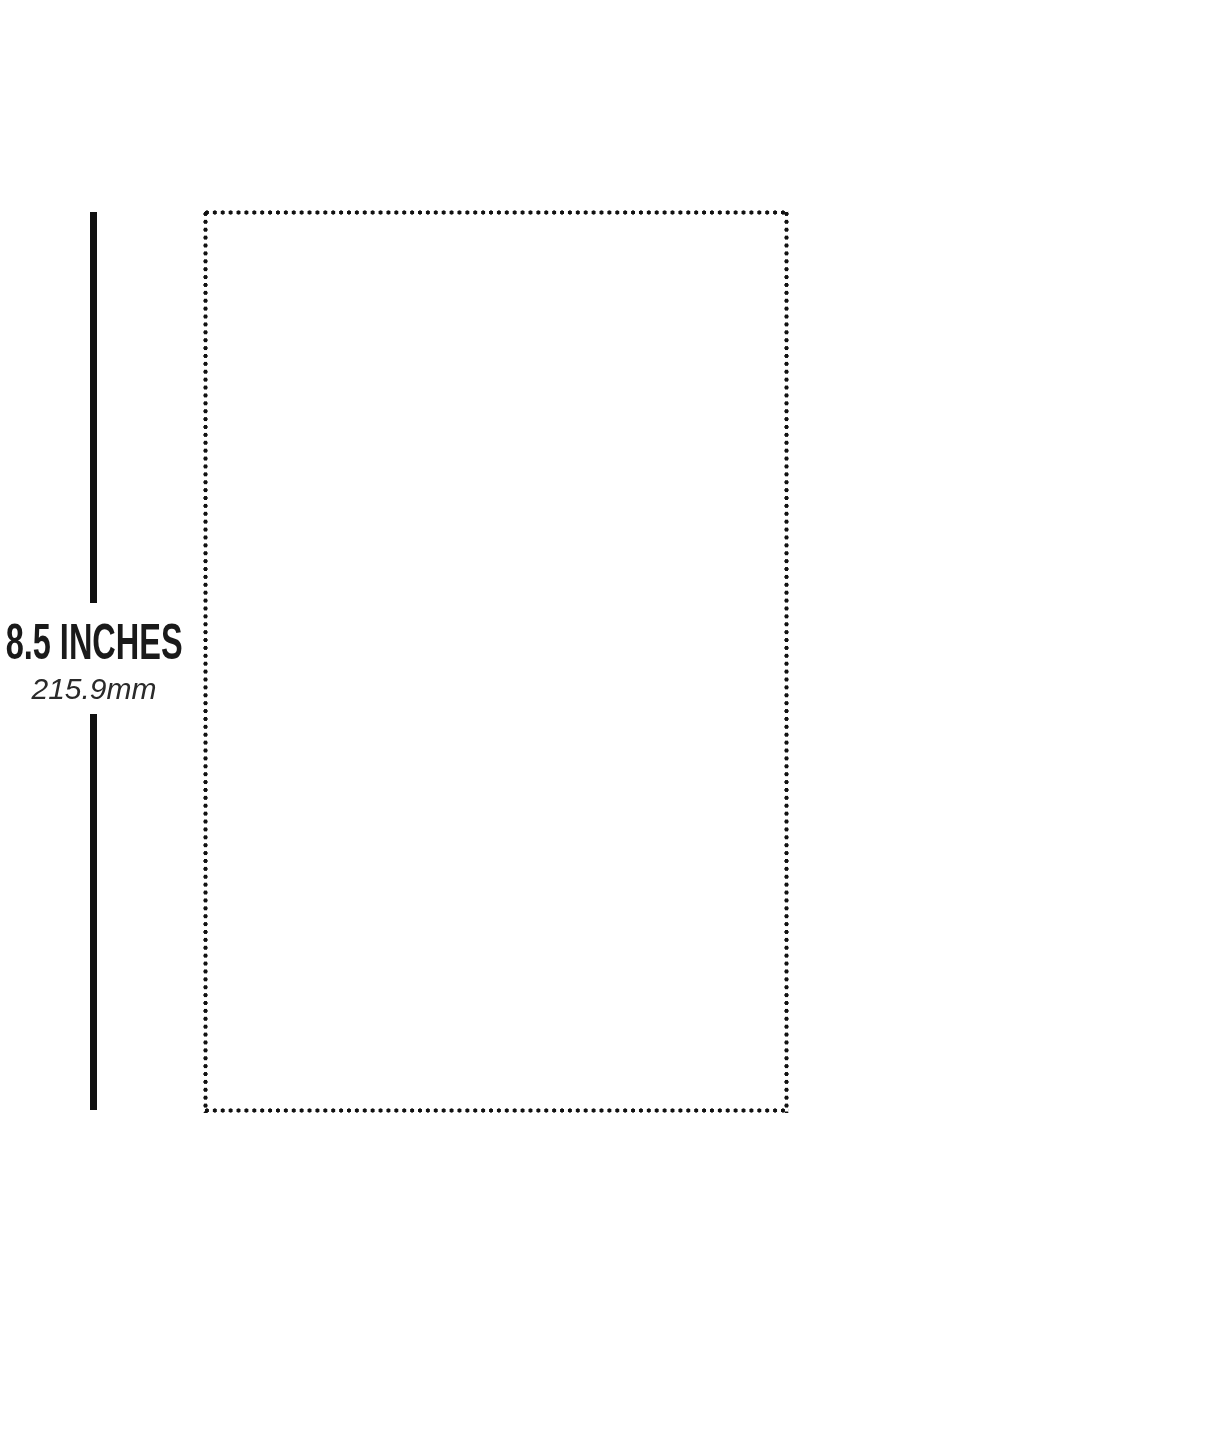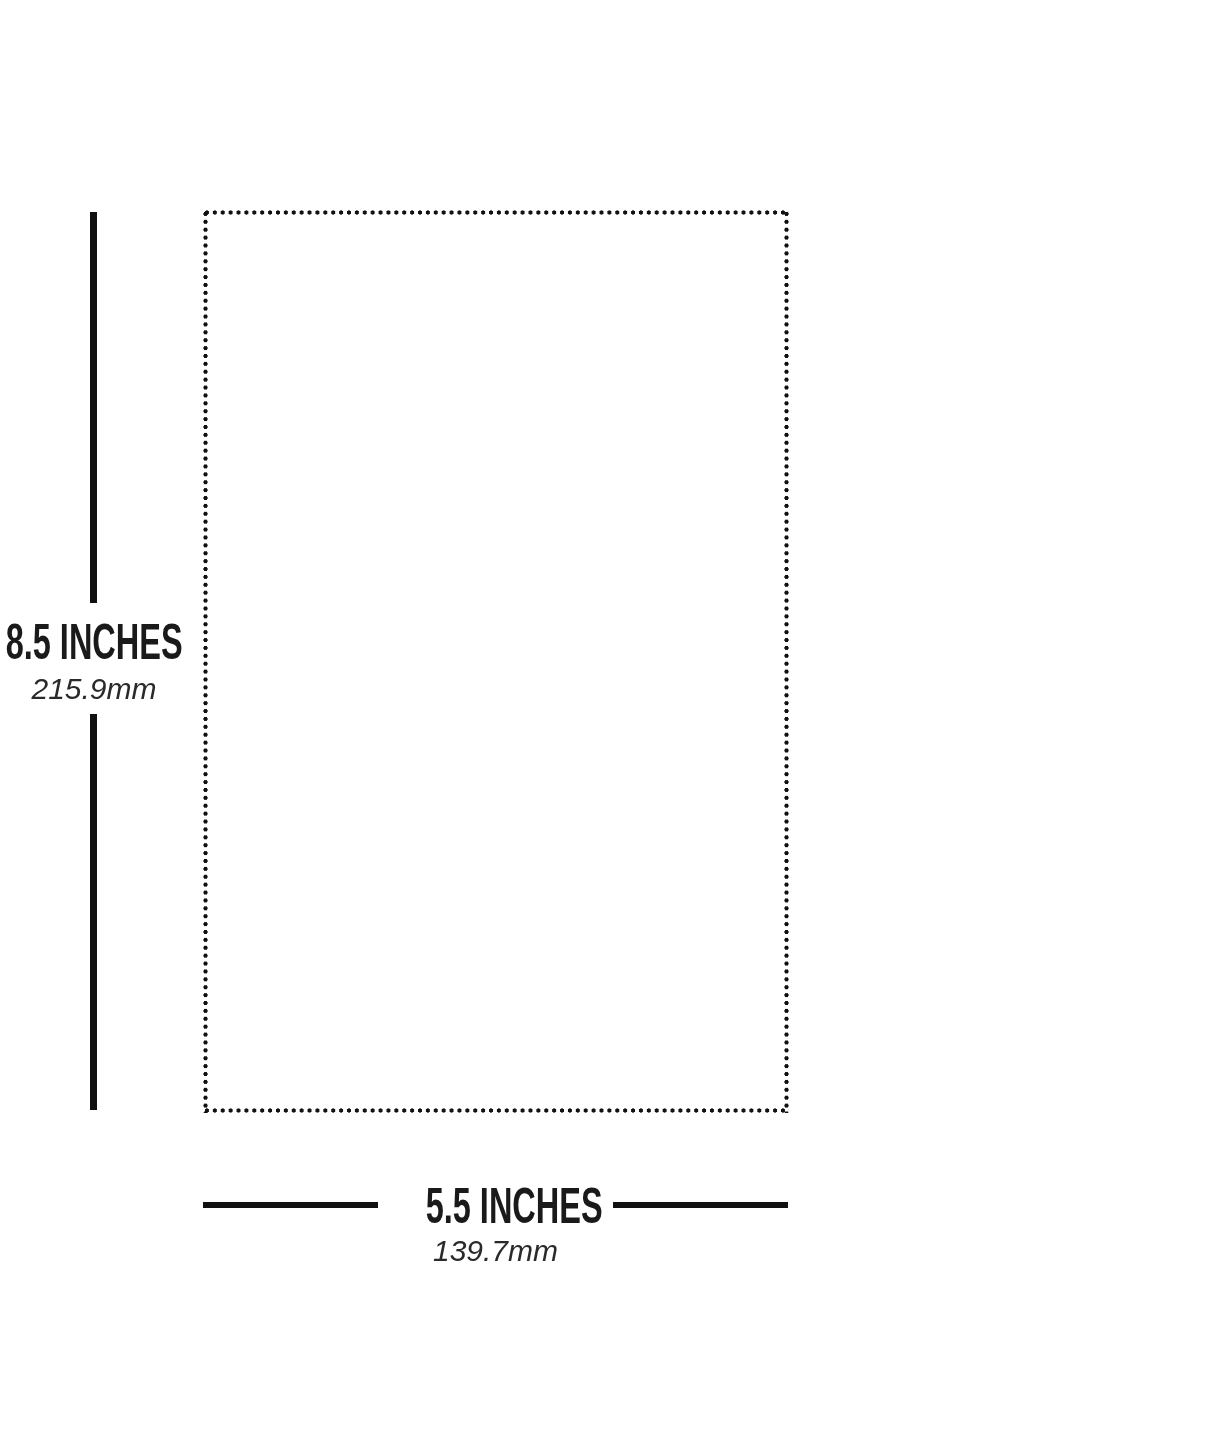--- a/index.html
+++ b/index.html
@@ -167,25 +167,15 @@
 
   <div class="vline vline-top"></div>
   <div class="vline vline-bottom"></div>
   <div class="height-label">
     <div class="dim-inches">
       <span class="cond">8.5 INCHES</span>
     </div>
     <div class="dim-mm">215.9mm</div>
   </div>
 
-  <div class="width-dim">
-    <div class="hline"></div>
-    <div class="width-label">
-      <div class="dim-inches">
-        <span class="cond">5.5 INCHES</span>
-      </div>
-      <div class="dim-mm">139.7mm</div>
-    </div>
-    <div class="hline"></div>
-  </div>
 
 
 </div>
 
 </body></html>

